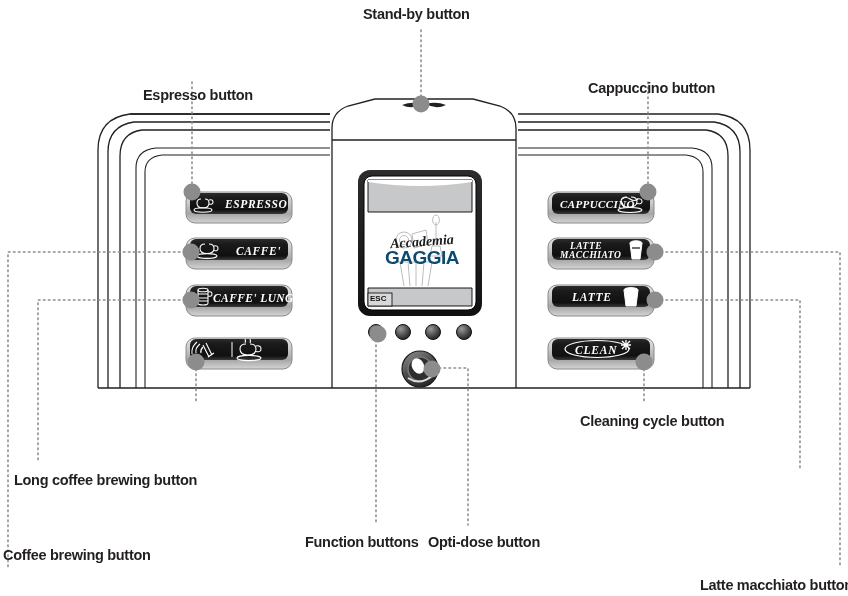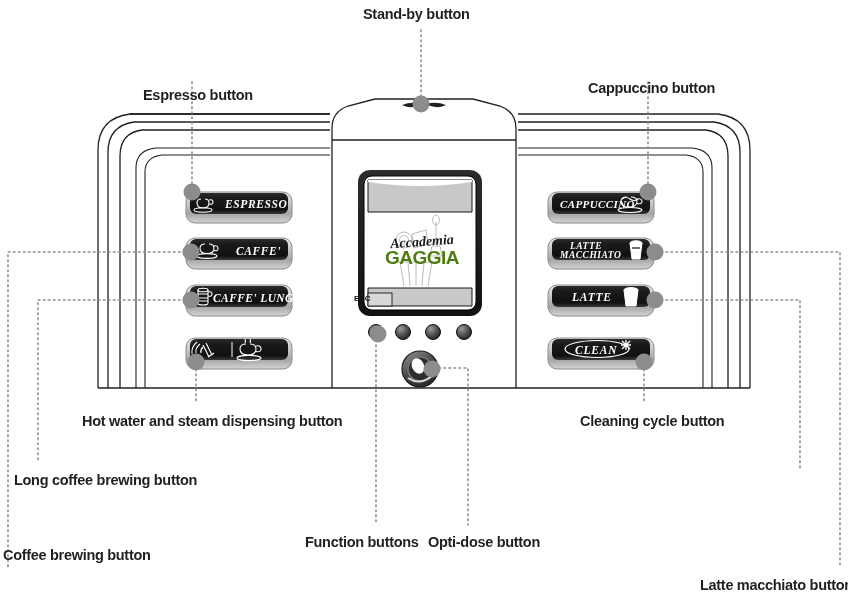--- a/index.html
+++ b/index.html
@@ -280,28 +280,27 @@
       <circle cx="655" cy="252" r="8.5"></circle>
       <circle cx="655" cy="300" r="8.5"></circle>
       <circle cx="644" cy="362" r="8.5"></circle>
       <circle cx="378" cy="334" r="8.5"></circle>
       <circle cx="432" cy="369" r="8.5"></circle>
     </g>
   </svg>
 
   <div style="position:absolute;left:385px;top:235px;width:74px;text-align:center;pointer-events:none;">
     <div style="font-family:'Liberation Serif',serif;font-style:italic;font-weight:bold;font-size:14px;color:#1a1a1a;line-height:1;transform:rotate(-4deg);">Accademia</div>
-    <div style="font-family:'Liberation Sans',sans-serif;font-weight:bold;font-size:19px;color:#4d7c0f;line-height:1;letter-spacing:-0.5px;margin-top:-1px;">GAGGIA</div>
+    <div style="font-family:'Liberation Sans',sans-serif;font-weight:bold;font-size:19px;color:#0c4a6e;line-height:1;letter-spacing:-0.5px;margin-top:-1px;">GAGGIA</div>
   </div>
-  <div style="position:absolute;left:354px;top:294px;font-family:'Liberation Sans',sans-serif;font-weight:bold;font-size:8px;color:#111;letter-spacing:0px;">ESC</div>
+  <div style="position:absolute;left:370px;top:294px;font-family:'Liberation Sans',sans-serif;font-weight:bold;font-size:8px;color:#111;letter-spacing:0px;">ESC</div>
 
   <div class="callout" style="left:363px;top:7px;">Stand-by button</div>
   <div class="callout" style="left:143px;top:64px;margin-top:24px;">Espresso button</div>
   <div class="callout" style="left:588px;top:68px;margin-top:13px;">Cappuccino button</div>
-  <div class="callout" style="left:82px;top:414px;">Hot water and steam dispensing button</div>
   <div class="callout" style="left:580px;top:414px;">Cleaning cycle button</div>
   <div class="callout" style="left:14px;top:473px;">Long coffee brewing button</div>
   <div class="callout" style="left:305px;top:535px;">Function buttons</div>
   <div class="callout" style="left:428px;top:535px;">Opti-dose button</div>
   <div class="callout" style="left:3px;top:548px;">Coffee brewing button</div>
   <div class="callout" style="left:700px;top:578px;">Latte macchiato button</div>
 
 </div>
 
 </body></html>

